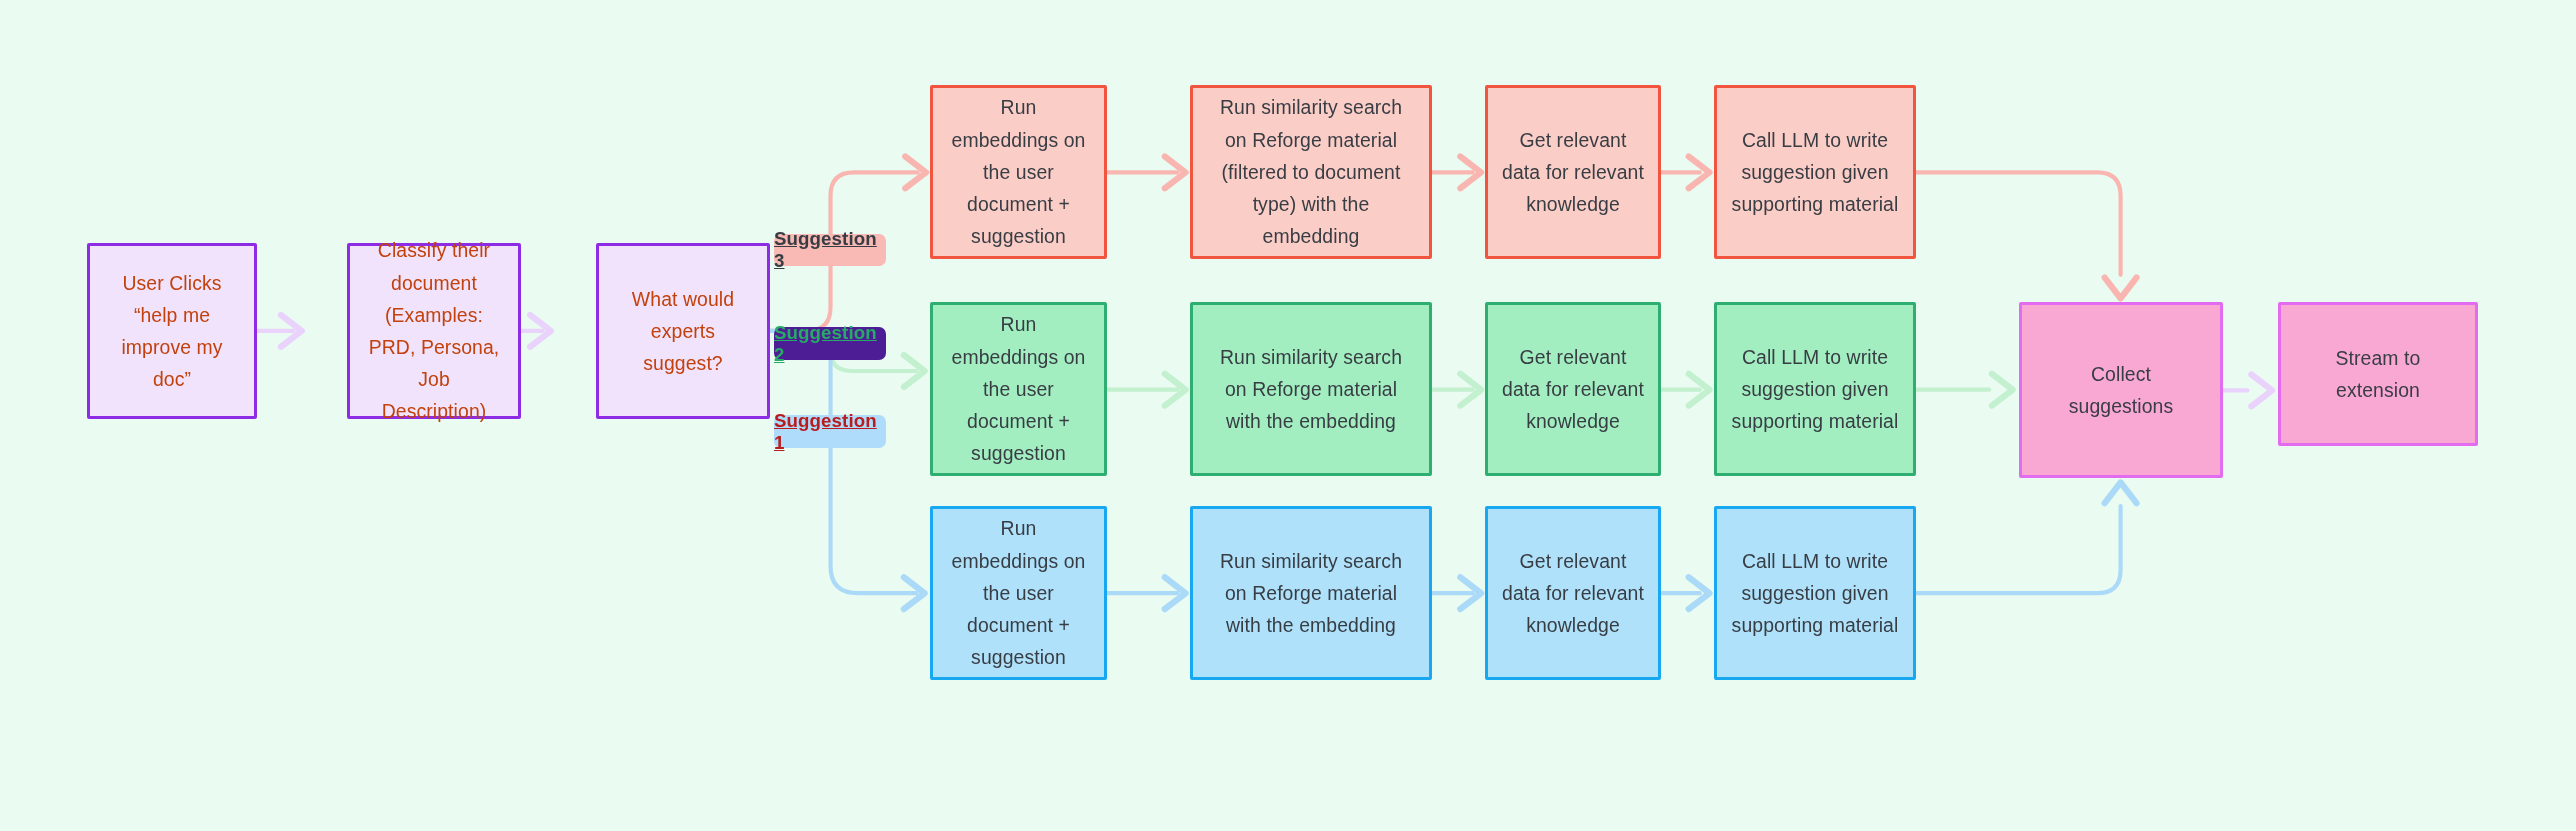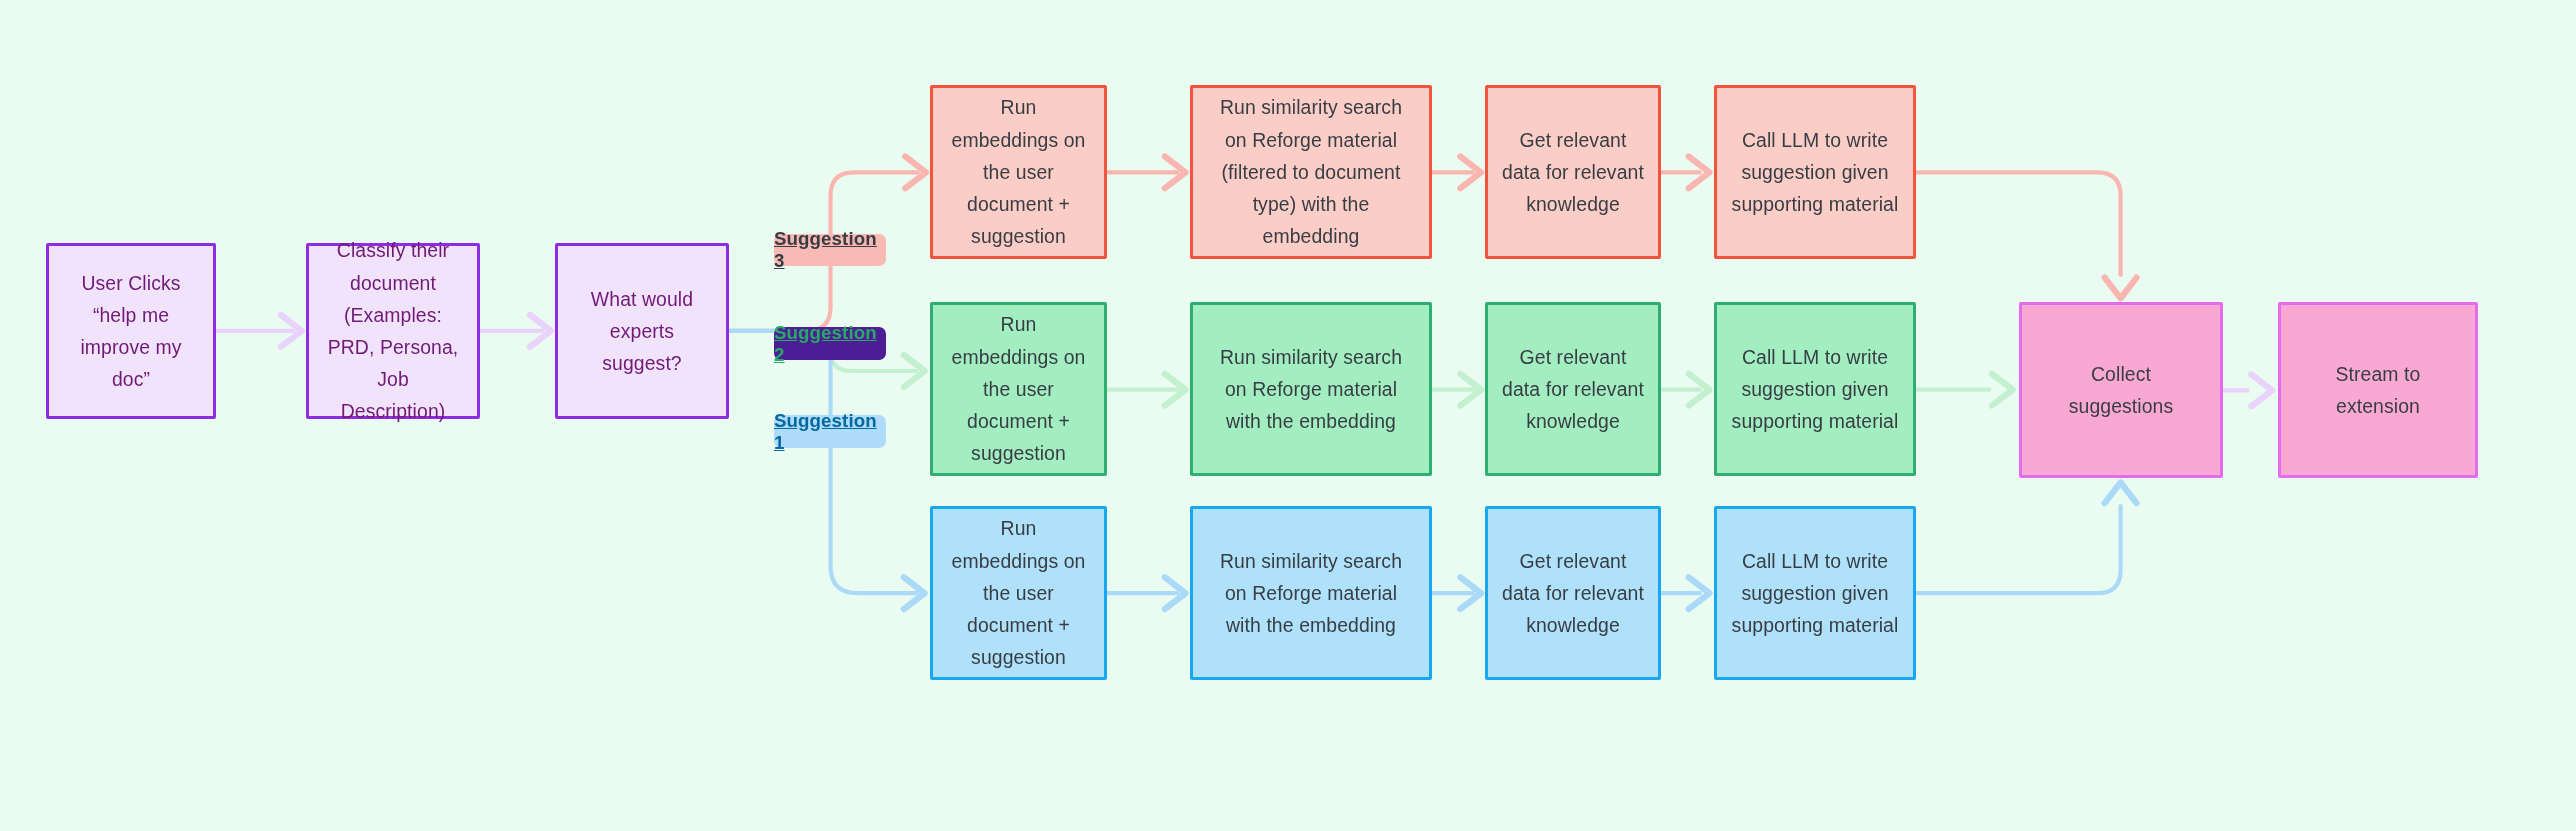--- a/index.html
+++ b/index.html
@@ -8,32 +8,32 @@
     background:#EAFBF1;
     font-family:"Liberation Sans","DejaVu Sans",sans-serif;
   }
   #edges{position:absolute;left:0;top:0;width:2576px;height:832px;}
   .node{
     position:absolute;box-sizing:border-box;border-radius:2px;
     display:flex;align-items:center;justify-content:center;text-align:center;
     padding:0 14px;font-size:19.4px;line-height:1.66;letter-spacing:0.1px;
     font-weight:500;
   }
-  .purple{background:#F2E3FC;border:3.5px solid #8E2BE5;color:#701a75;}
+  .purple{background:#F2E3FC;border:3.5px solid #8E2BE5;color:#c2410c;margin-left:41px;}
   .red{background:#FBCDC7;border:3.5px solid #F1543F;color:#383D44;}
   .green{background:#A2EEC1;border:3.5px solid #2FAE71;color:#383D44;}
   .blue{background:#AFE1FA;border:3.5px solid #17A8F1;color:#383D44;}
   .magenta{background:#f9a8d4;border:3.5px solid #E36BF0;color:#383D44;}
   .pill{
     position:absolute;border-radius:7px;display:flex;align-items:center;
     justify-content:center;font-size:18.7px;font-weight:600;letter-spacing:0.1px;text-decoration:underline;
   }
   .pill-red{background:#F9B9B4;color:#383D44;}
   .pill-green{background:#4c1d95;color:#27AA66;}
-  .pill-blue{background:#AFDCFB;color:#0369a1;}
+  .pill-blue{background:#AFDCFB;color:#b91c1c;}
 </style>
 </head>
 <body>
 
 <svg id="edges" viewBox="0 0 3722 1202" xmlns="http://www.w3.org/2000/svg">
   <g fill="none" stroke-linecap="round" stroke-linejoin="round">
 
     <g stroke="#E9D2FB">
       <path d="M311 478 H424" stroke-width="6"></path>
       <path d="M406 455 L436 478 L406 501" stroke-width="9"></path>
@@ -129,14 +129,14 @@
 <div class="node green" style="left:1190px;top:302px;width:242px;height:174px">Run similarity search on Reforge material with the embedding</div>
 <div class="node green" style="left:1485px;top:302px;width:176px;height:174px">Get relevant data for relevant knowledge</div>
 <div class="node green" style="left:1714px;top:302px;width:202px;height:174px">Call LLM to write suggestion given supporting material</div>
 
 <div class="node blue" style="left:930px;top:506px;width:177px;height:174px">Run embeddings on the user document + suggestion</div>
 <div class="node blue" style="left:1190px;top:506px;width:242px;height:174px">Run similarity search on Reforge material with the embedding</div>
 <div class="node blue" style="left:1485px;top:506px;width:176px;height:174px">Get relevant data for relevant knowledge</div>
 <div class="node blue" style="left:1714px;top:506px;width:202px;height:174px">Call LLM to write suggestion given supporting material</div>
 
 <div class="node magenta" style="left:2019px;top:302px;width:204px;height:176px">Collect suggestions</div>
-<div class="node magenta" style="left:2278px;top:302px;width:200px;height:176px">Stream to extension</div>
+<div class="node magenta" style="left:2278px;top:302px;width:200px;height:144px">Stream to extension</div>
 
 
 </body></html>

